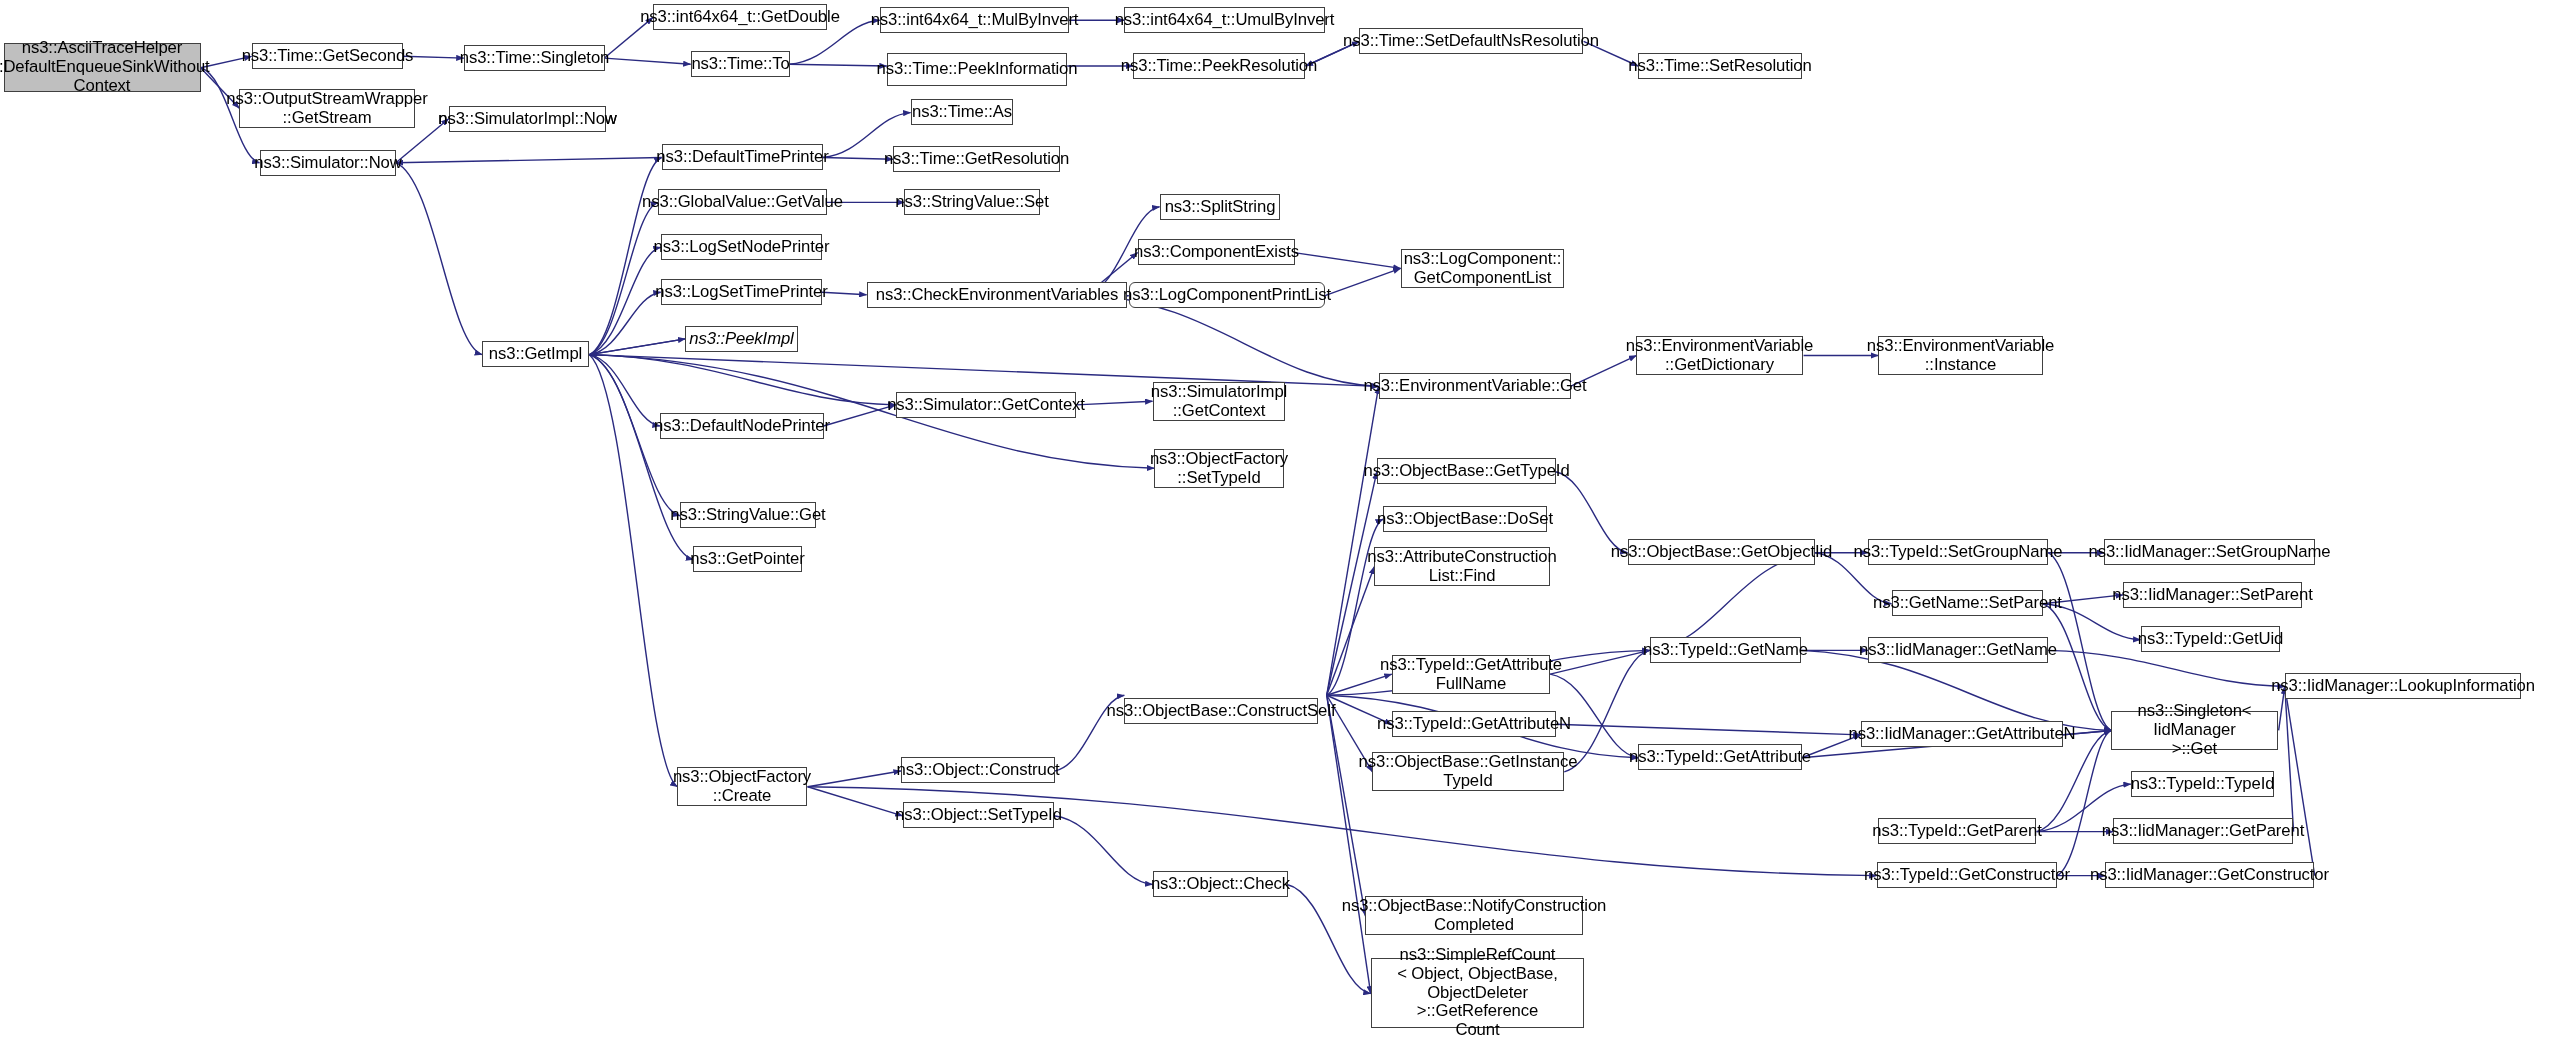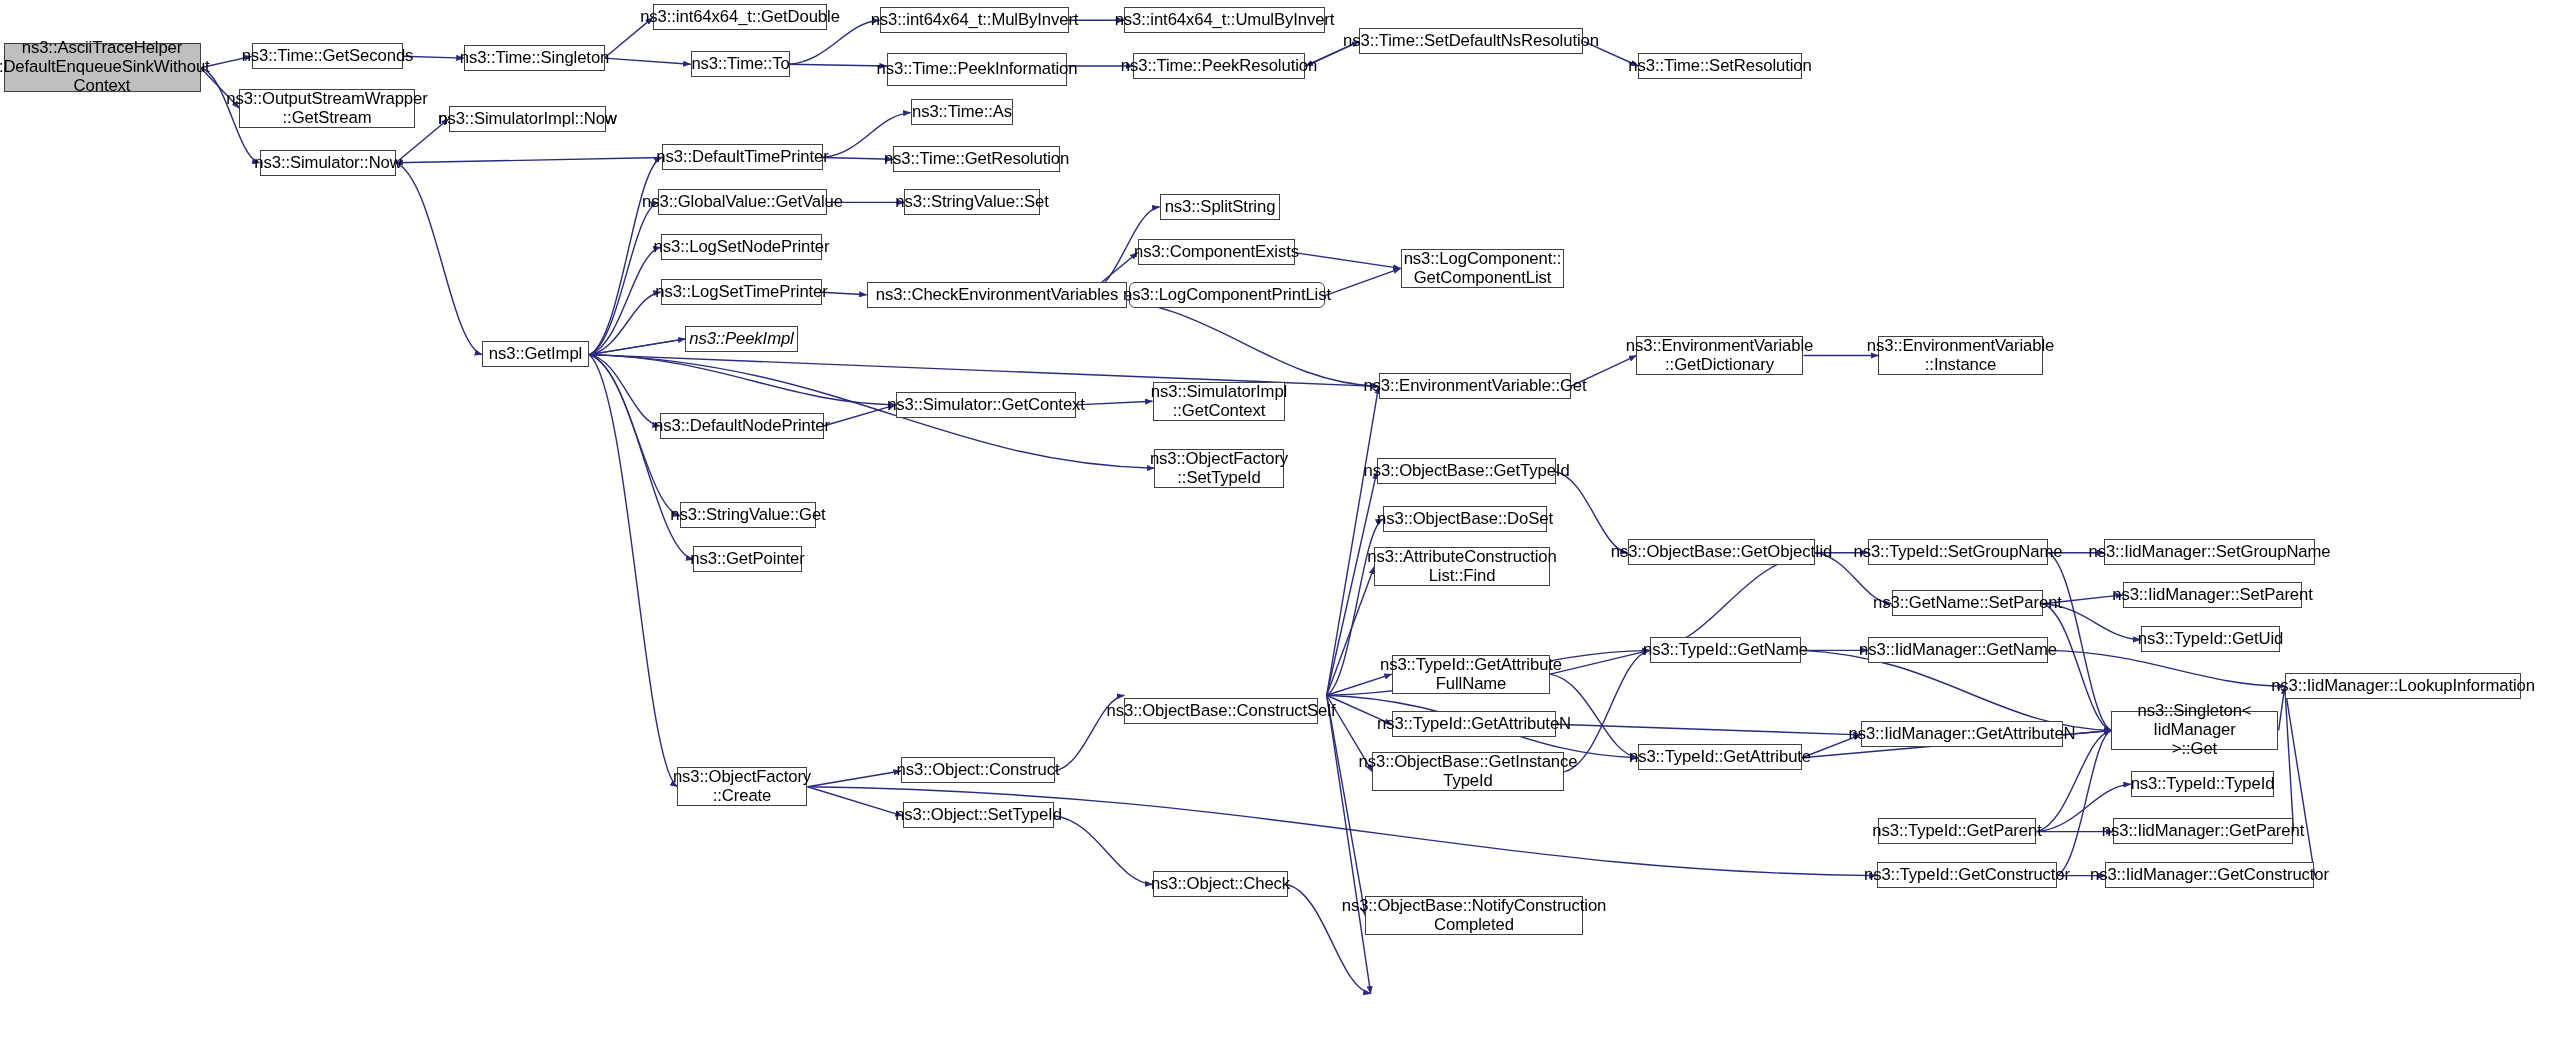--- a/index.html
+++ b/index.html
@@ -216,14 +216,18 @@
     <div class="node" style="left: 677px; top: 767px; width: 130px; height: 39px;">ns3::ObjectFactory
 ::Create</div>
     <div class="node" style="left: 903px; top: 802px; width: 151px; height: 26px;">ns3::Object::SetTypeId</div>
     <div class="node" style="left: 1878px; top: 818px; width: 158px; height: 26px;">ns3::TypeId::GetParent</div>
     <div class="node" style="left: 2113px; top: 818px; width: 180px; height: 26px;">ns3::IidManager::GetParent</div>
     <div class="node" style="left: 1153px; top: 871px; width: 135px; height: 26px;">ns3::Object::Check</div>
     <div class="node" style="left: 1877px; top: 862px; width: 180px; height: 26px;">ns3::TypeId::GetConstructor</div>
     <div class="node" style="left: 2105px; top: 862px; width: 209px; height: 26px;">ns3::IidManager::GetConstructor</div>
     <div class="node" style="left: 1365px; top: 896px; width: 218px; height: 39px;">ns3::ObjectBase::NotifyConstruction
 Completed</div>
+    <div class="node" style="left: 1371px; top: 958px; width: 213px; height: 70px;">ns3::SimpleRefCount
+&lt; Object, ObjectBase,
+ObjectDeleter &gt;::GetReference
+Count</div>
   </div>
 
 
 </body></html>

